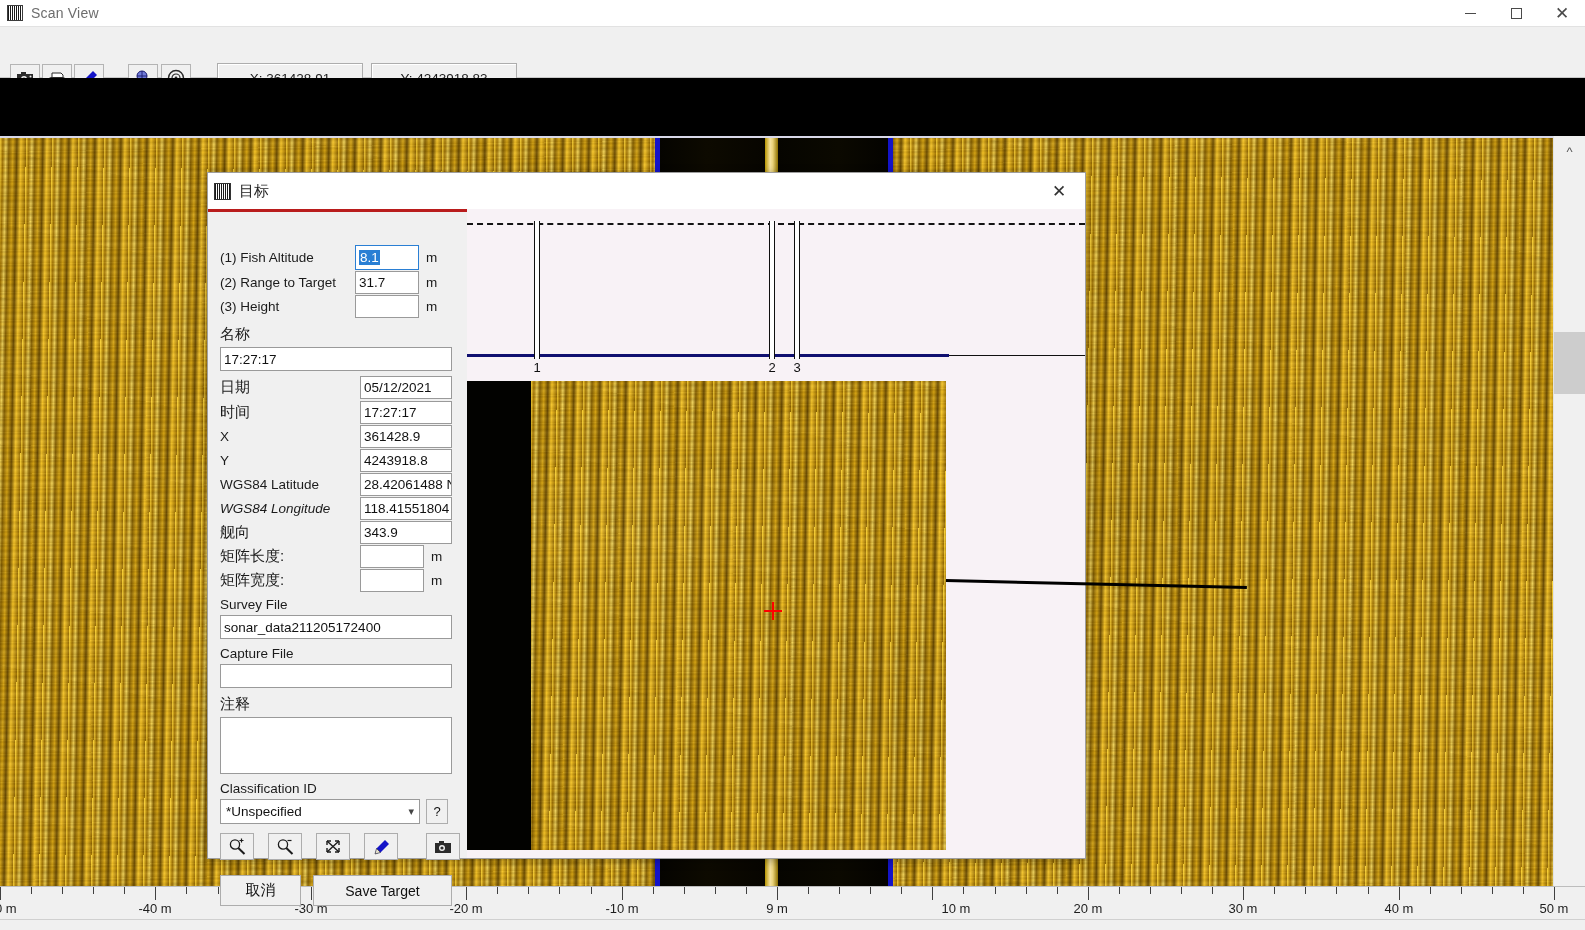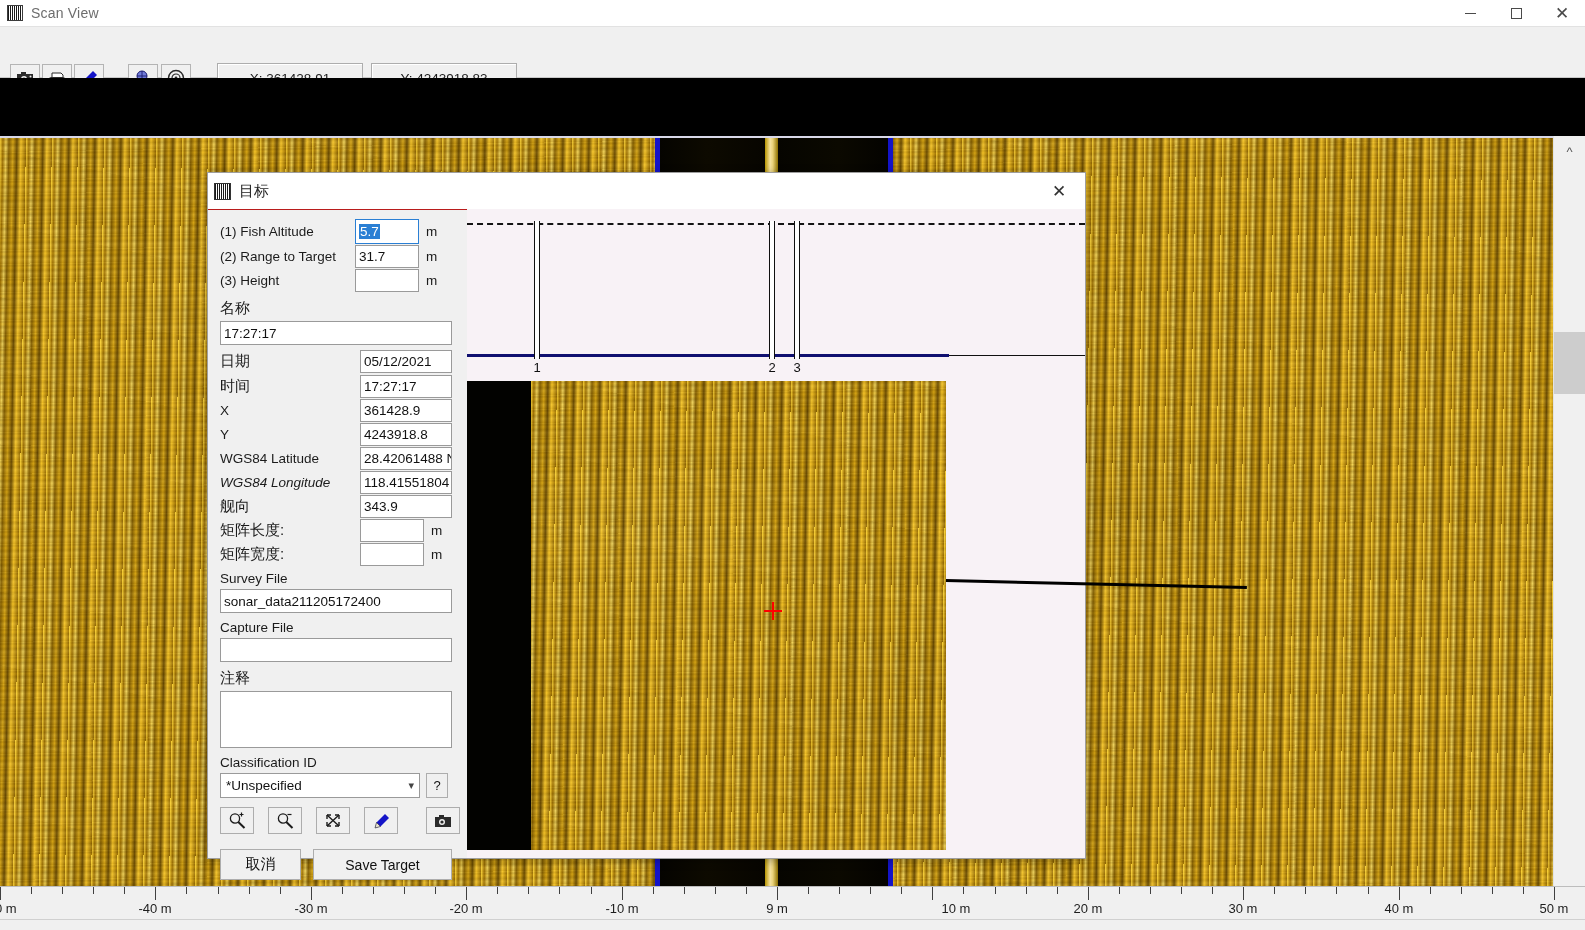--- a/index.html
+++ b/index.html
@@ -163,21 +163,21 @@
   #dialog {
     position: absolute; left: 207px; top: 172px;
     width: 877px; height: 685px;
     background: #f0f0f0;
     border: 1px solid #9e9e9e;
     box-shadow: 0 2px 9px rgba(0,0,0,.32);
   }
   #dlg-title {
     height: 36px; background: #ffffff;
     display: flex; align-items: center;
-    border-bottom: 1px solid #b91c1c;
+    border-bottom: 3px solid #b91c1c;
   }
   #dlg-icon {
     width: 17px; height: 17px; margin-left: 6px; margin-right: 8px;
     background: repeating-linear-gradient(90deg,#1a1a1a 0 1px,#ffffff 1px 2px);
     border: 1px solid #333; box-sizing: border-box;
   }
   #dlg-title-text { font-size: 15px; color: #222; }
   #dlg-close {
     position: absolute; right: 0; top: 0; width: 52px; height: 36px;
     display: flex; align-items: center; justify-content: center;
@@ -451,24 +451,24 @@
   <div id="dialog">
 
     <div id="dlg-title">
       <div id="dlg-icon"></div>
       <div id="dlg-title-text">目标</div>
       <div id="dlg-close">✕</div>
     </div>
 
     <div id="dlg-left">
 
-      <div class="row" style="height:25px;">
+      <div class="row" style="height:25px;margin-top:26px;">
         <div class="lbl" style="width:135px;">(1) Fish Altitude</div>
         <div class="fld" style="width:64px;height:25px;border:1.5px solid #2a7fd4;">
-          <span class="sel-val">5.7</span>
+          <span class="sel-val">8.1</span>
         </div>
         <div class="unit">m</div>
       </div>
 
       <div class="row">
         <div class="lbl" style="width:135px;">(2) Range to Target</div>
         <div class="fld" style="width:64px;">31.7</div>
         <div class="unit">m</div>
       </div>
 

